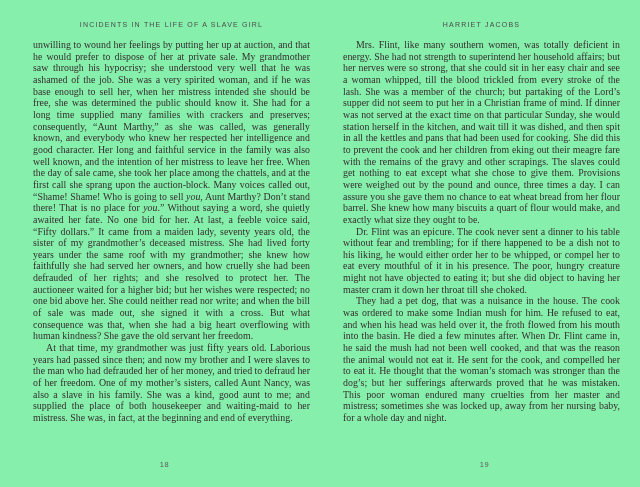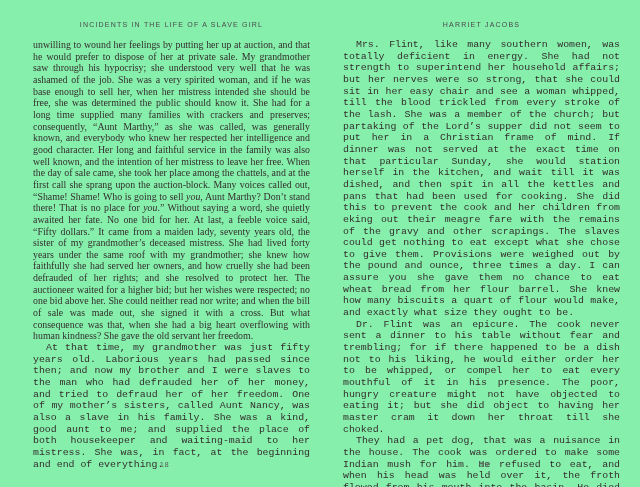--- a/index.html
+++ b/index.html
@@ -41,21 +41,21 @@
   .text-block {
     margin-top: 11px;
   }
   p.para {
     margin: 0;
     font-size: 9.9px;
     line-height: 11.65px;
     text-align: justify;
     text-justify: inter-word;
   }
-  p.para.indent { text-indent: 13px; font-family: Liberation Mono, monospace; }
+  p.para.indent { text-indent: 13px; }
   p.para em { font-style: italic; }
   .folio {
     position: absolute;
     bottom: 18px;
     left: 0;
     right: 0;
     text-align: center;
     font-family: Liberation Sans, sans-serif;
     font-size: 7.5px;
     color: #5a5a5a;

